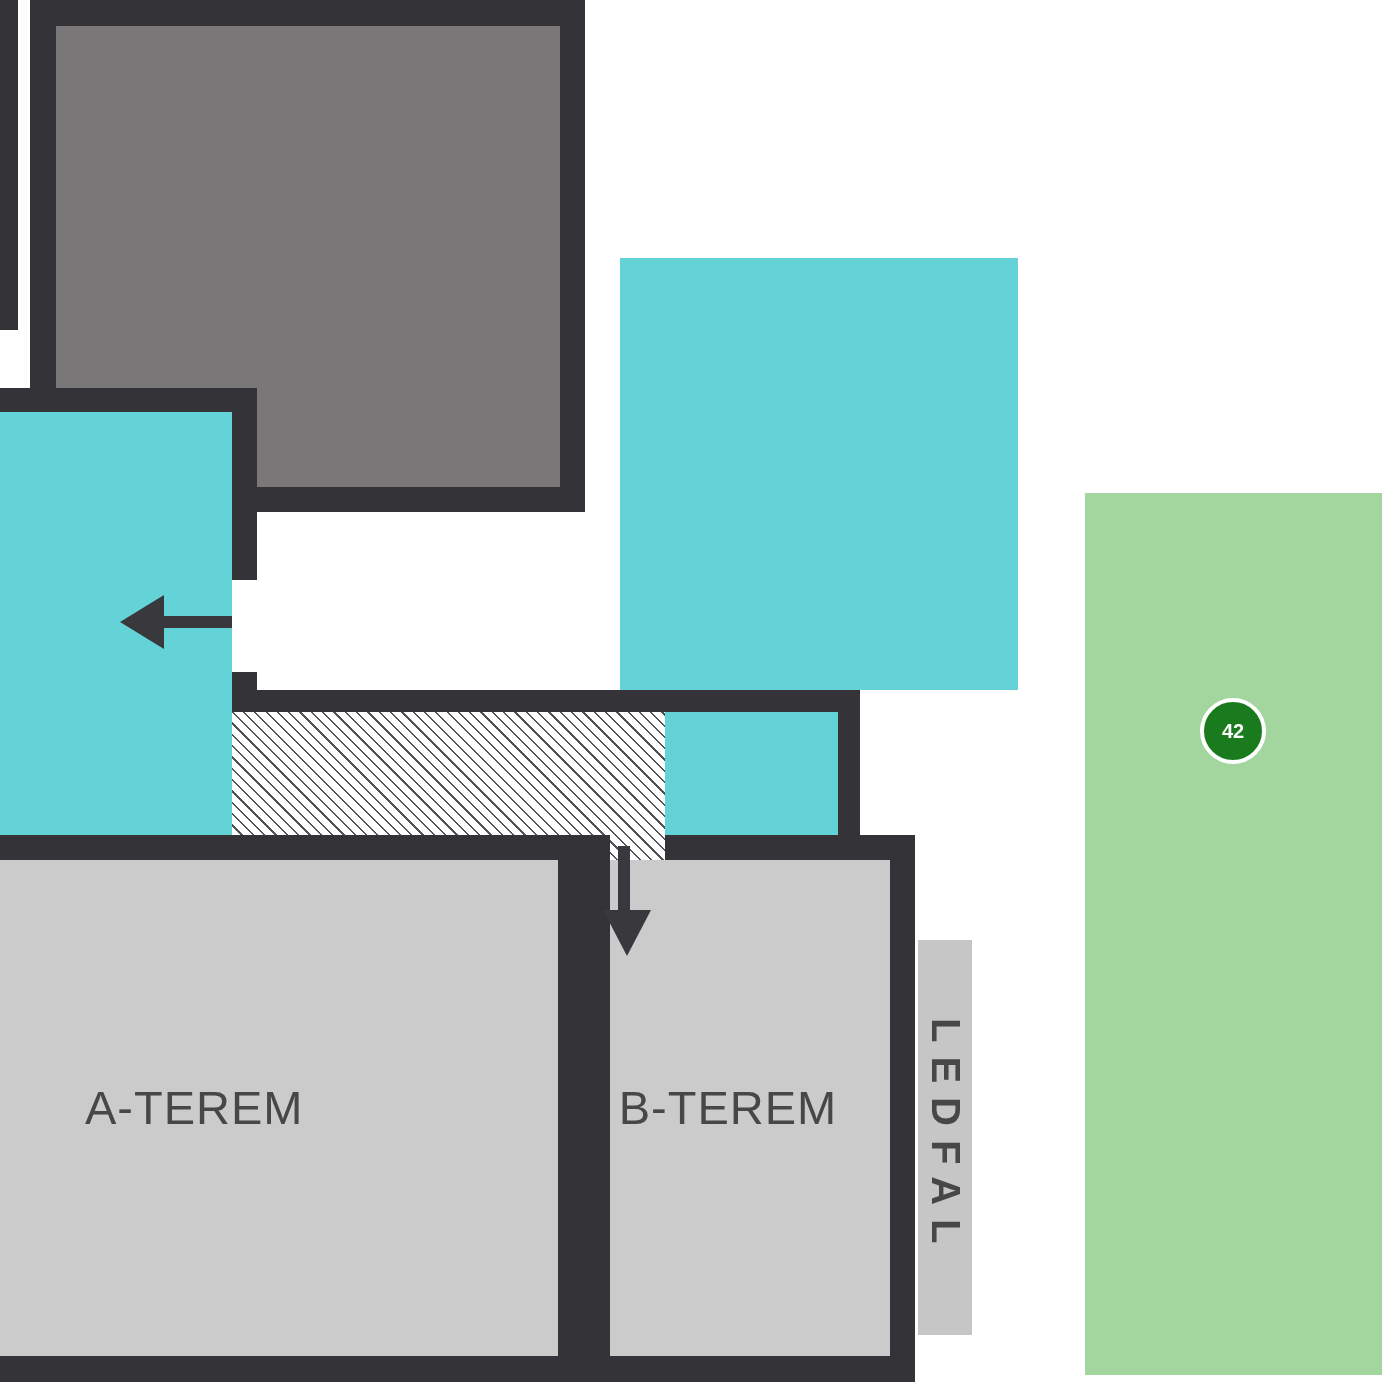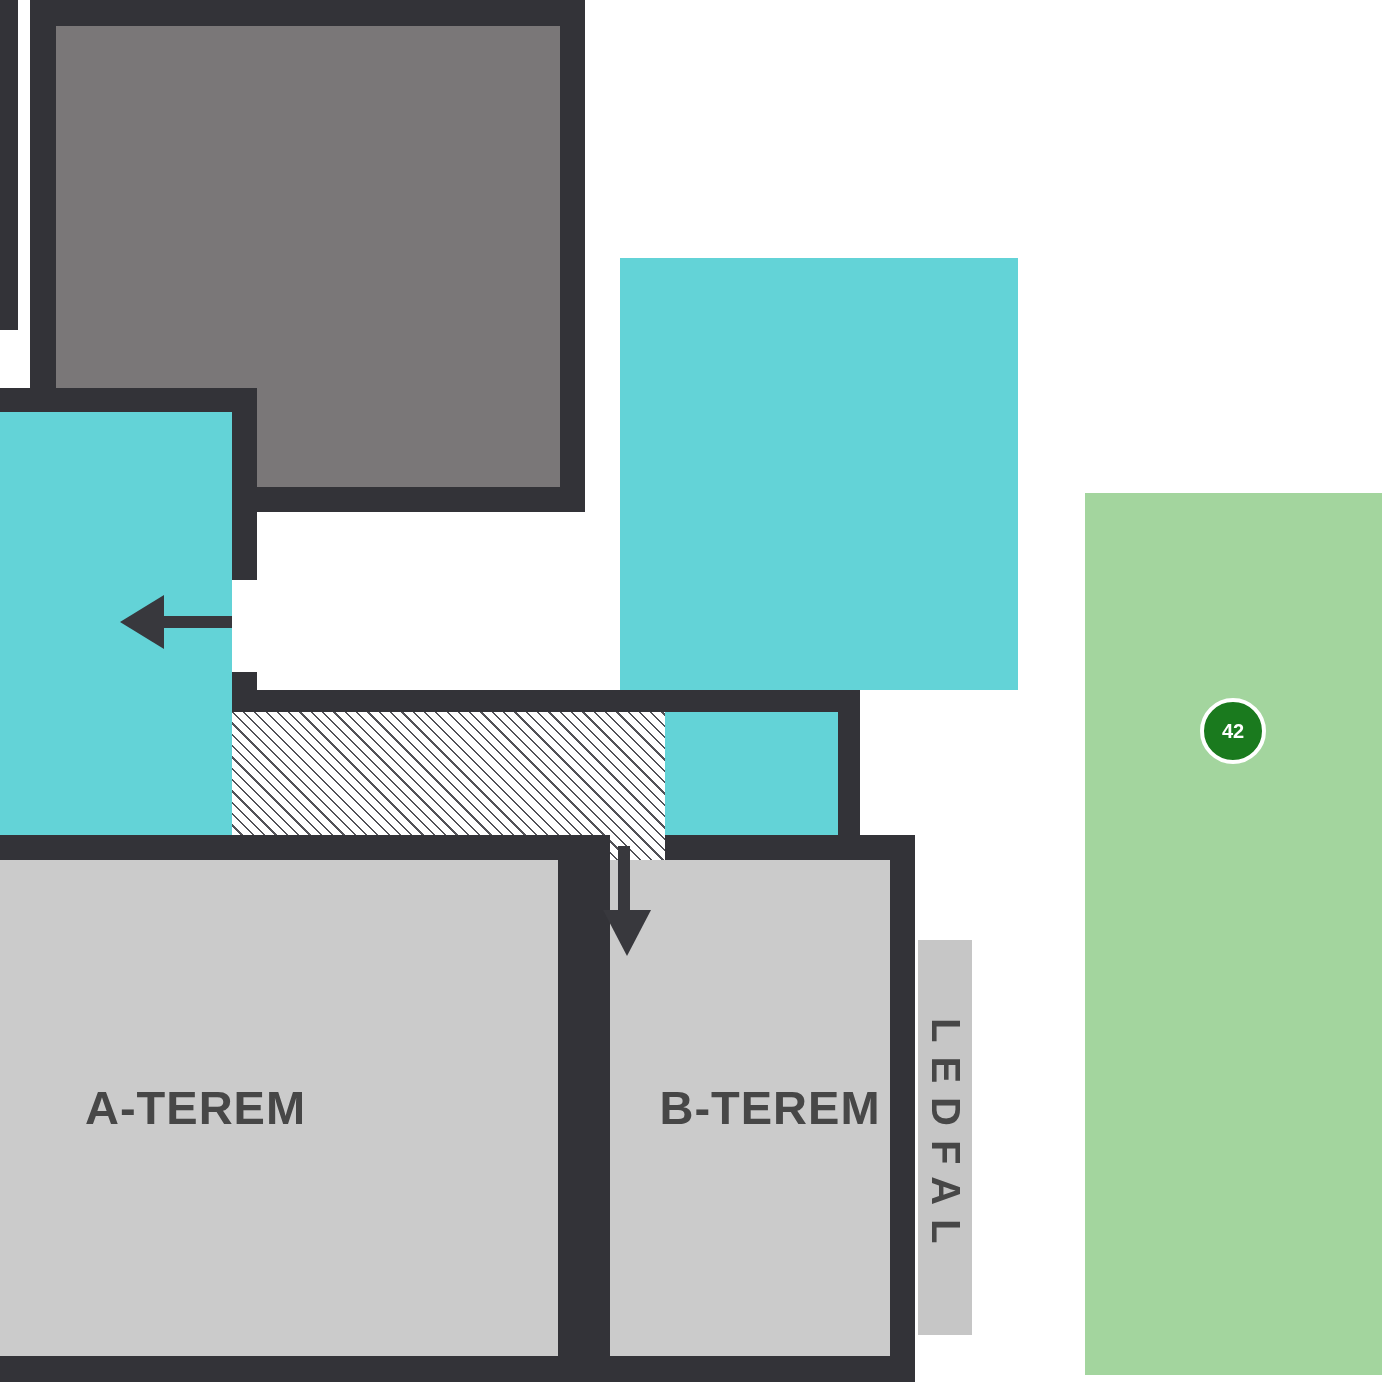--- a/index.html
+++ b/index.html
@@ -57,27 +57,27 @@
   .a-top-wall   { left: 0;    top: 835px;  width: 585px; height: 25px; }
   .mid-wall     { left: 558px; top: 835px; width: 52px;  height: 547px; }
   .b-top-wall   { left: 665px; top: 835px; width: 250px; height: 25px; }
   .b-right-wall { left: 890px; top: 835px; width: 25px;  height: 547px; }
   .bottom-wall  { left: 0;    top: 1356px; width: 915px; height: 26px; }
   .a-floor      { left: 0;    top: 860px;  width: 558px; height: 496px; }
   .b-floor      { left: 610px; top: 860px; width: 280px; height: 496px; }
 
   .label {
     color: var(--label, #474747);
-    font-weight: bold;
+    font-weight: normal;
     font-size: 47px;
     letter-spacing: 1px;
     white-space: nowrap;
   }
   .a-label { left: 85px;  top: 1080px; }
-  .b-label { left: 610px; top: 1080px; width: 236px; text-align: center; padding-left: 42px; }
+  .b-label { left: 610px; top: 1080px; width: 236px; text-align: center; }
 
   
   .ledfal-strip {
     left: 918px; top: 940px; width: 54px; height: 395px;
     background: var(--ledfal, #c6c6c6);
     display: flex; align-items: center; justify-content: center;
   }
   .ledfal-text {
     writing-mode: vertical-rl;
     text-orientation: mixed;

